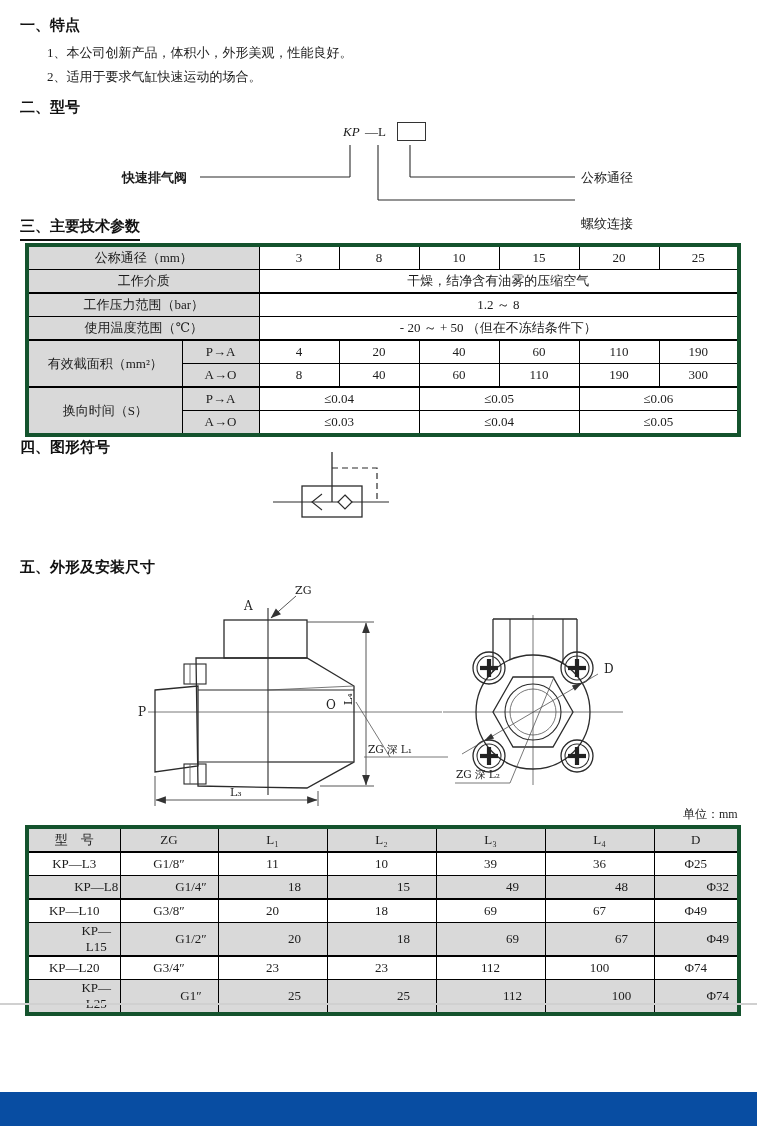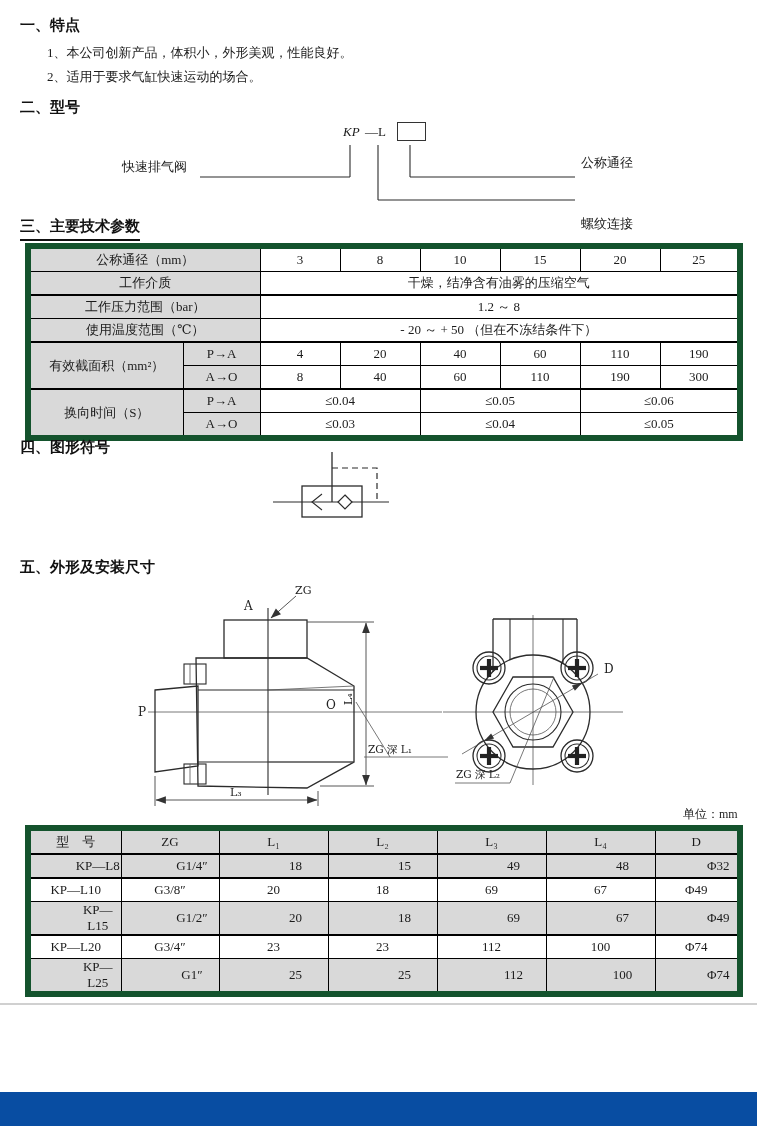--- a/index.html
+++ b/index.html
@@ -5,21 +5,21 @@
   html,body{margin:0;padding:0;}
   body{width:757px;height:1126px;position:relative;background:#ffffff;overflow:hidden;
        font-family:"Liberation Serif","DejaVu Serif",serif;color:#1b1b1b;}
   .abs{position:absolute;}
   .h{font-family:"Liberation Sans","DejaVu Sans",sans-serif;font-weight:bold;font-size:15px;color:#111;}
   .h.u{border-bottom:2px solid #111;padding-bottom:3px;}
   .txt{font-size:13px;}
   .small{font-size:12px;}
   
   table{border-collapse:collapse;table-layout:fixed;}
-  .ptable,.dtable{border:6px solid #14532d;width:712px;}
+  .ptable,.dtable{border:4px solid #14532d;width:712px;}
   .ptable td,.dtable td{border:1px solid #000;text-align:center;vertical-align:middle;
       font-size:13px;padding:0;height:22px;font-family:"Liberation Serif","DejaVu Serif",serif;}
   .ptable td.lbl{background:#d9d9d9;}
   .ptable td.tb{border-bottom-width:2px;}
   .dtable td.gray{background:#d9d9d9;padding-left:44px;}
   .dtable tr.hdr td{background:#d9d9d9;}
   .dtable td.tb{border-bottom-width:2px;}
   
   .s{fill:none;stroke:#2b2b2b;stroke-width:1.3;}
   .s2{fill:none;stroke:#2b2b2b;stroke-width:1.1;}
@@ -45,22 +45,22 @@
 <div class="abs modelbox" style="left:397px;top:122px;width:27px;height:17px;"></div>
 
 <svg class="abs" style="left:120px;top:120px;" width="500" height="95">
   <line x1="80" y1="57" x2="230" y2="57" class="s2"></line>
   <line x1="230" y1="57" x2="230" y2="25" class="s2"></line>
   <line x1="290" y1="25" x2="290" y2="57" class="s2"></line>
   <line x1="290" y1="57" x2="455" y2="57" class="s2"></line>
   <line x1="258" y1="25" x2="258" y2="80" class="s2"></line>
   <line x1="258" y1="80" x2="455" y2="80" class="s2"></line>
 </svg>
-<div class="abs txt" style="left:122px;top:158px;">快速排气阀</div>
-<div class="abs txt" style="left:581px;top:154px;">公称通径</div>
+<div class="abs txt" style="left:122px;top:169px;font-weight:bold;">快速排气阀</div>
+<div class="abs txt" style="left:581px;top:169px;">公称通径</div>
 <div class="abs txt" style="left:581px;top:192px;margin-top:23px;">螺纹连接</div>
 
 <div class="abs h u" style="left:20px;top:217px;">三、主要技术参数</div>
 
 <table class="ptable abs" style="left:25px;top:243px;">
   <colgroup>
     <col style="width:155px">
       <col style="width:77px">
     <col style="width:80px">
       <col style="width:80px">
@@ -244,20 +244,29 @@
       <tr class="hdr">
     <td class="tb">型　号</td>
     <td class="tb">ZG</td>
     <td class="tb">L₁</td>
     <td class="tb">L₂</td>
     <td class="tb">L₃</td>
     <td class="tb">L₄</td>
     <td class="tb">D</td>
   </tr>
   <tr>
+    <td>KP—L3</td>
+    <td>G1/8″</td>
+    <td>11</td>
+    <td>10</td>
+    <td>39</td>
+    <td>36</td>
+    <td>Φ25</td>
+  </tr>
+  <tr>
     <td class="gray tb">KP—L8</td>
     <td class="gray tb">G1/4″</td>
     <td class="gray tb">18</td>
     <td class="gray tb">15</td>
     <td class="gray tb">49</td>
     <td class="gray tb">48</td>
     <td class="gray tb">Φ32</td>
   </tr>
   <tr>
     <td>KP—L10</td>

